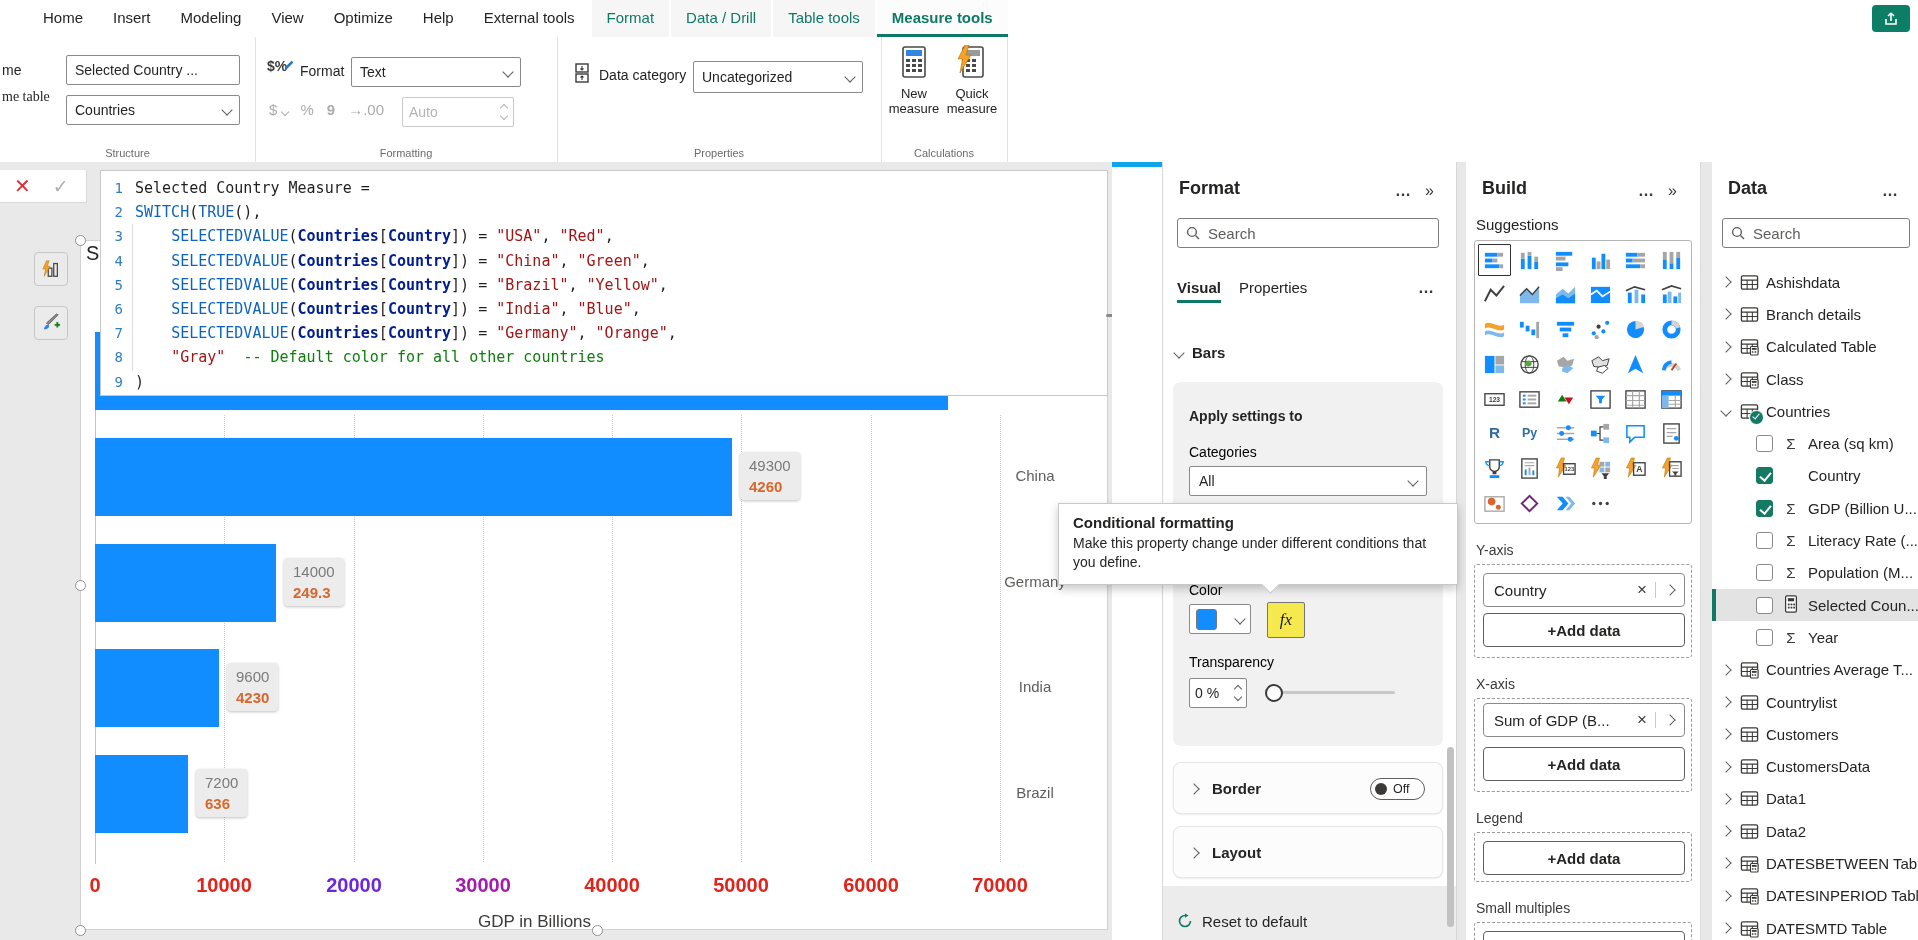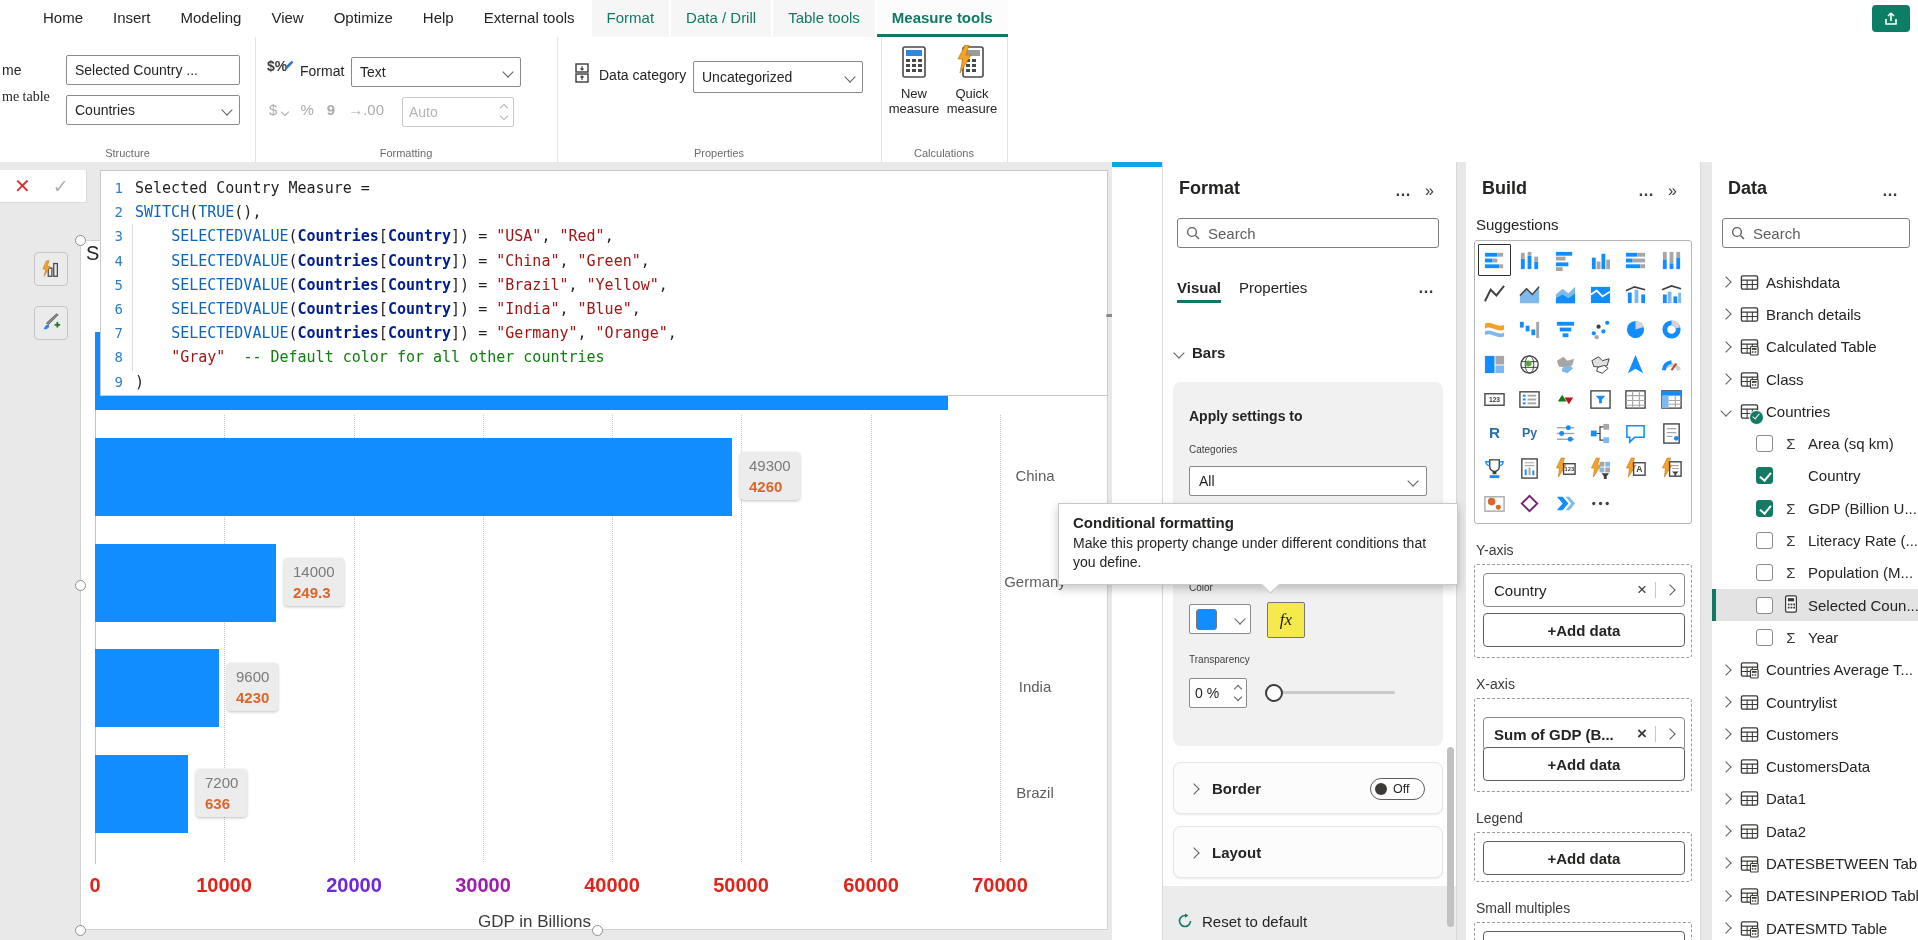--- a/index.html
+++ b/index.html
@@ -72,21 +72,21 @@
   .pane-collapse{position:absolute;top:20px;font-size:16px;color:#3b3a39;}
   .searchbox{position:absolute;height:30px;border:1px solid #7d7d7d;border-radius:3px;background:#fff;
       display:flex;align-items:center;padding:0 8px;box-sizing:border-box;color:#605e5c;font-size:15px;gap:8px;}
   .vstrip{position:absolute;top:162px;height:778px;background:#e8e8e8;border-left:1px solid #d8d8d8;border-right:1px solid #d8d8d8;}
   
   #fmt-tab-visual{position:absolute;left:14px;top:117px;font-size:15px;font-weight:bold;color:#252423;
       border-bottom:3px solid #0e7a66;padding-bottom:4px;}
   #fmt-tab-props{position:absolute;left:76px;top:117px;font-size:15px;color:#252423;}
   .fmt-card{position:absolute;border-radius:8px;box-sizing:border-box;}
   .card-title{font-weight:bold;font-size:14px;color:#252423;}
-  .fmt-label{position:absolute;font-size:10px;color:#404040;}
+  .fmt-label{position:absolute;font-size:14px;color:#000000;}
   .fmt-dd{position:absolute;background:#fff;border:1px solid #8a8a8a;border-radius:2px;height:30px;display:flex;
       align-items:center;justify-content:space-between;padding:0 9px;font-size:14px;box-sizing:border-box;}
   #color-ctl{position:absolute;width:62px;height:30px;background:#fff;border:1px solid #8a8a8a;border-radius:2px;
       display:flex;align-items:center;justify-content:space-between;padding:0 6px;box-sizing:border-box;}
   #color-swatch{width:19px;height:19px;border-radius:3px;background:#118DFF;border:1px solid #777;}
   #fx-btn{position:absolute;width:36px;height:34px;background:#f6e94d;border:1px solid #767676;border-radius:2px;
       display:flex;align-items:center;justify-content:center;font-family:"Liberation Serif","DejaVu Serif",serif;
       font-style:italic;font-size:17px;color:#1b1b1b;}
   #transp-spin{position:absolute;width:58px;height:30px;background:#fff;border:1px solid #8a8a8a;border-radius:2px;
       display:flex;align-items:center;justify-content:space-between;padding:0 5px;font-size:14px;box-sizing:border-box;}
@@ -772,21 +772,21 @@
           <div class="field-pill" style="top: 8px;">
             <span class="nm">Country</span>
             <span class="xx">×</span>
             <span class="sep"></span>
             <span class="chev right"></span>
           </div>
           <div class="add-btn" style="top: 48px;">+Add data</div>
         </div>
         <div class="well-label" style="top: 514px;">X-axis</div>
         <div class="well-box" style="top: 536px; height: 94px;">
-          <div class="field-pill" style="top: 18px; font-weight: bold;">
+          <div class="field-pill" style="top: 4px;">
             <span class="nm">Sum of GDP (B...</span>
             <span class="xx">×</span>
             <span class="sep"></span>
             <span class="chev right"></span>
           </div>
           <div class="add-btn" style="top: 48px;">+Add data</div>
         </div>
         <div class="well-label" style="top: 648px;">Legend</div>
         <div class="well-box" style="top: 670px; height: 50px;">
           <div class="add-btn" style="top: 8px;">+Add data</div>

